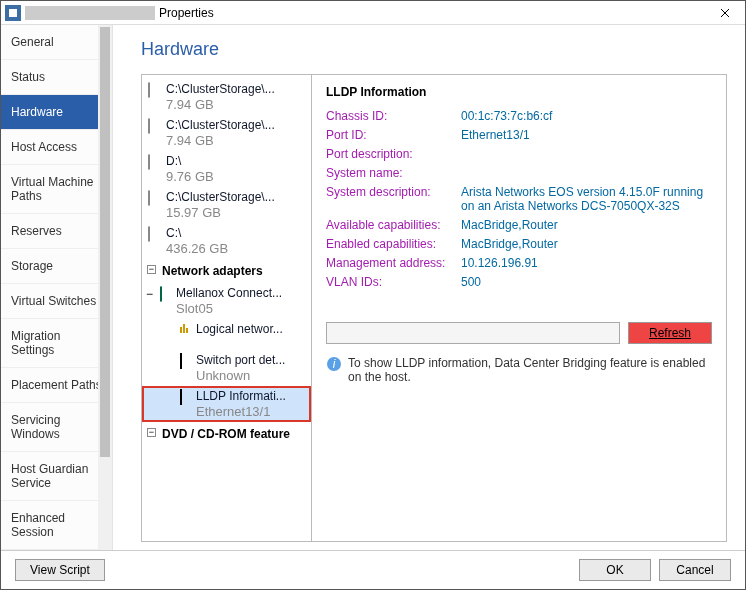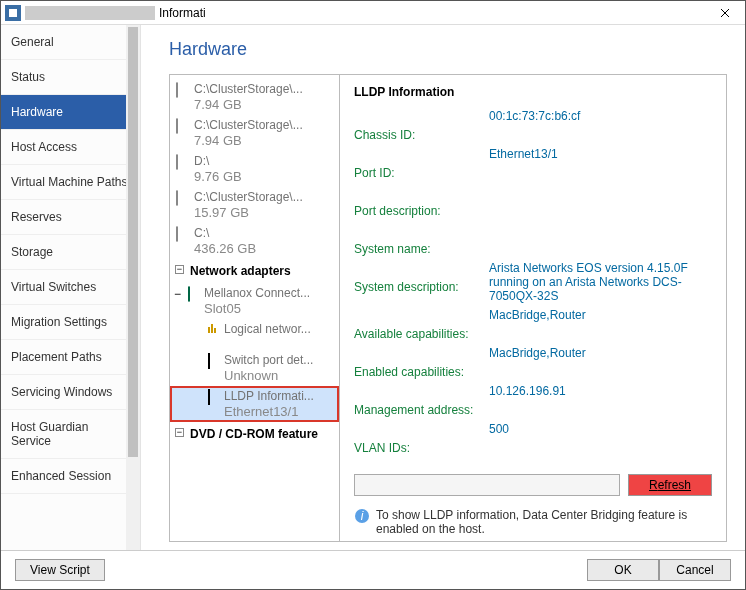--- a/index.html
+++ b/index.html
@@ -4,75 +4,75 @@
 <style>
 * { box-sizing: border-box; margin: 0; padding: 0; font-family: "Segoe UI", Tahoma, sans-serif; font-size: 12px; }
 body { background: #fff; width: 746px; height: 590px; border: 1px solid #555; display: flex; flex-direction: column; overflow: hidden; }
 .titlebar { height: 24px; background: #fff; border-bottom: 1px solid #ddd; display: flex; align-items: center; }
 .titlebar .icon { width: 16px; height: 16px; background: #3a6ea5; margin: 0 4px; display: inline-flex; align-items: center; justify-content: center; }
 .titlebar .icon svg { width: 10px; height: 10px; }
 .titlebar .redact { width: 130px; height: 14px; background: #ccc; margin-right: 4px; }
 .titlebar .title { color: #000; }
 .titlebar .close { margin-left: auto; width: 40px; height: 24px; display: flex; align-items: center; justify-content: center; cursor: pointer; }
 .main { flex: 1; display: flex; overflow: hidden; }
-.sidebar { width: 140px; background: #fcfcfc; border-right: 1px solid #e3e3e3; overflow-y: hidden; position: relative; }
+.sidebar { width: 112px; background: #fcfcfc; border-right: 1px solid #e3e3e3; overflow-y: hidden; position: relative; }
 .sidebar-track { position: absolute; right: 0; top: 0; bottom: 0; width: 14px; background: #f0f0f0; }
 .sidebar-thumb { position: absolute; right: 2px; width: 10px; top: 2px; height: 430px; background: #c0c0c0; }
 .sidebar-item { padding: 10px 10px; color: #333; cursor: pointer; border-bottom: 1px solid #eee; position: relative; }
 .sidebar-item.active { background: #2b5ea8; color: #fff; }
 .sidebar-item.active::after { content:""; position:absolute; right:-0px; top:50%; transform:translateY(-50%); border-left:8px solid #2b5ea8; border-top:8px solid transparent; border-bottom:8px solid transparent; margin-right:-8px;}
 .content { flex: 1; padding: 14px 18px 8px 28px; display: flex; flex-direction: column; overflow: hidden; }
 .content h1 { color: #2b5ea8; font-size: 18px; font-weight: 400; margin-bottom: 14px; }
 .panels { flex: 1; display: flex; border: 1px solid #bbb; overflow: hidden; }
 .tree { width: 170px; border-right: 1px solid #bbb; overflow-y: auto; padding: 4px 0; }
 .tree-item { padding: 3px 6px 3px 24px; cursor: pointer; position: relative; line-height: 15px; }
-.tree-item .lbl { color: #737373; white-space: nowrap; overflow: hidden; text-overflow: ellipsis; display: block; }
+.tree-item .lbl { color: #0f172a; white-space: nowrap; overflow: hidden; text-overflow: ellipsis; display: block; }
 .tree-item .sub { color: #888; font-size: 13px; display: block; }
 .tree-item .ticon { position: absolute; left: 6px; top: 4px; width: 14px; height: 14px; }
 .tree-item.depth1 { padding-left: 34px; }
 .tree-item.depth1 .ticon { left: 18px; }
 .tree-item.depth2 { padding-left: 54px; }
 .tree-item.depth2 .ticon { left: 38px; }
 .tree-header { padding: 5px 6px 5px 20px; font-weight: 600; cursor: pointer; position: relative; }
 .tree-header .tgl { position: absolute; left: 5px; top: 6px; width: 9px; height: 9px; border: 1px solid #888; font-size: 9px; line-height: 7px; text-align: center; color: #555; background:#fff;}
 .tree-item.selected { background: #cfe3fb; }
 .tree-item.highlighted { outline: 2px solid #d9372a; outline-offset: -2px; }
 .details { flex: 1; padding: 10px 14px; display: flex; flex-direction: column; overflow: hidden; }
 .details h2 { font-size: 12px; font-weight: 600; margin-bottom: 10px; }
 .kv { display: flex; margin-bottom: 5px; font-size: 12px; }
-.kv .k { width: 135px; color: #15803d; margin-top: 19px; }
+.kv .k { width: 135px; color: #a21caf; }
 .kv .v { flex: 1; color: #0369a1; }
 .refresh-row { display: flex; margin-top: 14px; gap: 8px; }
 .refresh-row input { flex: 1; border: 1px solid #aaa; height: 22px; padding: 0 4px; background: #f5f5f5; }
 .refresh-row button { width: 84px; height: 22px; border: 1px solid #999; background: #ef4444; cursor: pointer; }
 .refresh-row button span { text-decoration: underline; text-decoration-color: #000; text-underline-offset: 1px; }
 .info-row { display: flex; align-items: flex-start; gap: 6px; margin-top: 12px; font-size: 12px; color: #333; }
 .info-row svg { flex-shrink: 0; }
 .footer { border-top: 1px solid #ccc; padding: 8px 14px; display: flex; align-items: center; }
 .footer button { height: 22px; border: 1px solid #999; background: #eaeaea; cursor: pointer; padding: 0 14px; }
 .footer .spacer { flex: 1; }
-.footer .ok { width: 72px; }
+.footer .ok { margin-right: 8px; width: 72px; }
 .footer .cancel { width: 72px; }
 .disk-icon { width:14px; height:10px; background: linear-gradient(#eee,#bbb); border:1px solid #888; border-radius:2px; }
 .net-icon { width:14px; height:10px; background: linear-gradient(#3a7,#285); border:1px solid #064; border-radius:1px;}
 .port-icon { width:12px; height:10px; background:#333; border:1px solid #000; }
 .log-icon { width:12px; height:10px; display:flex; align-items:flex-end; gap:1px;}
 .log-icon span{width:2px;background:#c90;}
 </style>
 </head>
 <body>
 
 <div class="titlebar">
   <span class="icon">
       <svg viewBox="0 0 10 10">
         <rect x="1" y="1" width="8" height="8" fill="#fff"></rect>
       </svg>
     </span>
   <span class="redact"></span>
-  <span class="title">Informati</span>
+  <span class="title">Properties</span>
   <div class="close">
       <svg width="10" height="10" viewBox="0 0 10 10">
         <path d="M1 1 L9 9 M9 1 L1 9" stroke="#000" stroke-width="1"></path>
       </svg>
     </div>
 </div>
 
 <div class="main">
   <div class="sidebar">
     <div class="sidebar-item"><span>General</span></div>

